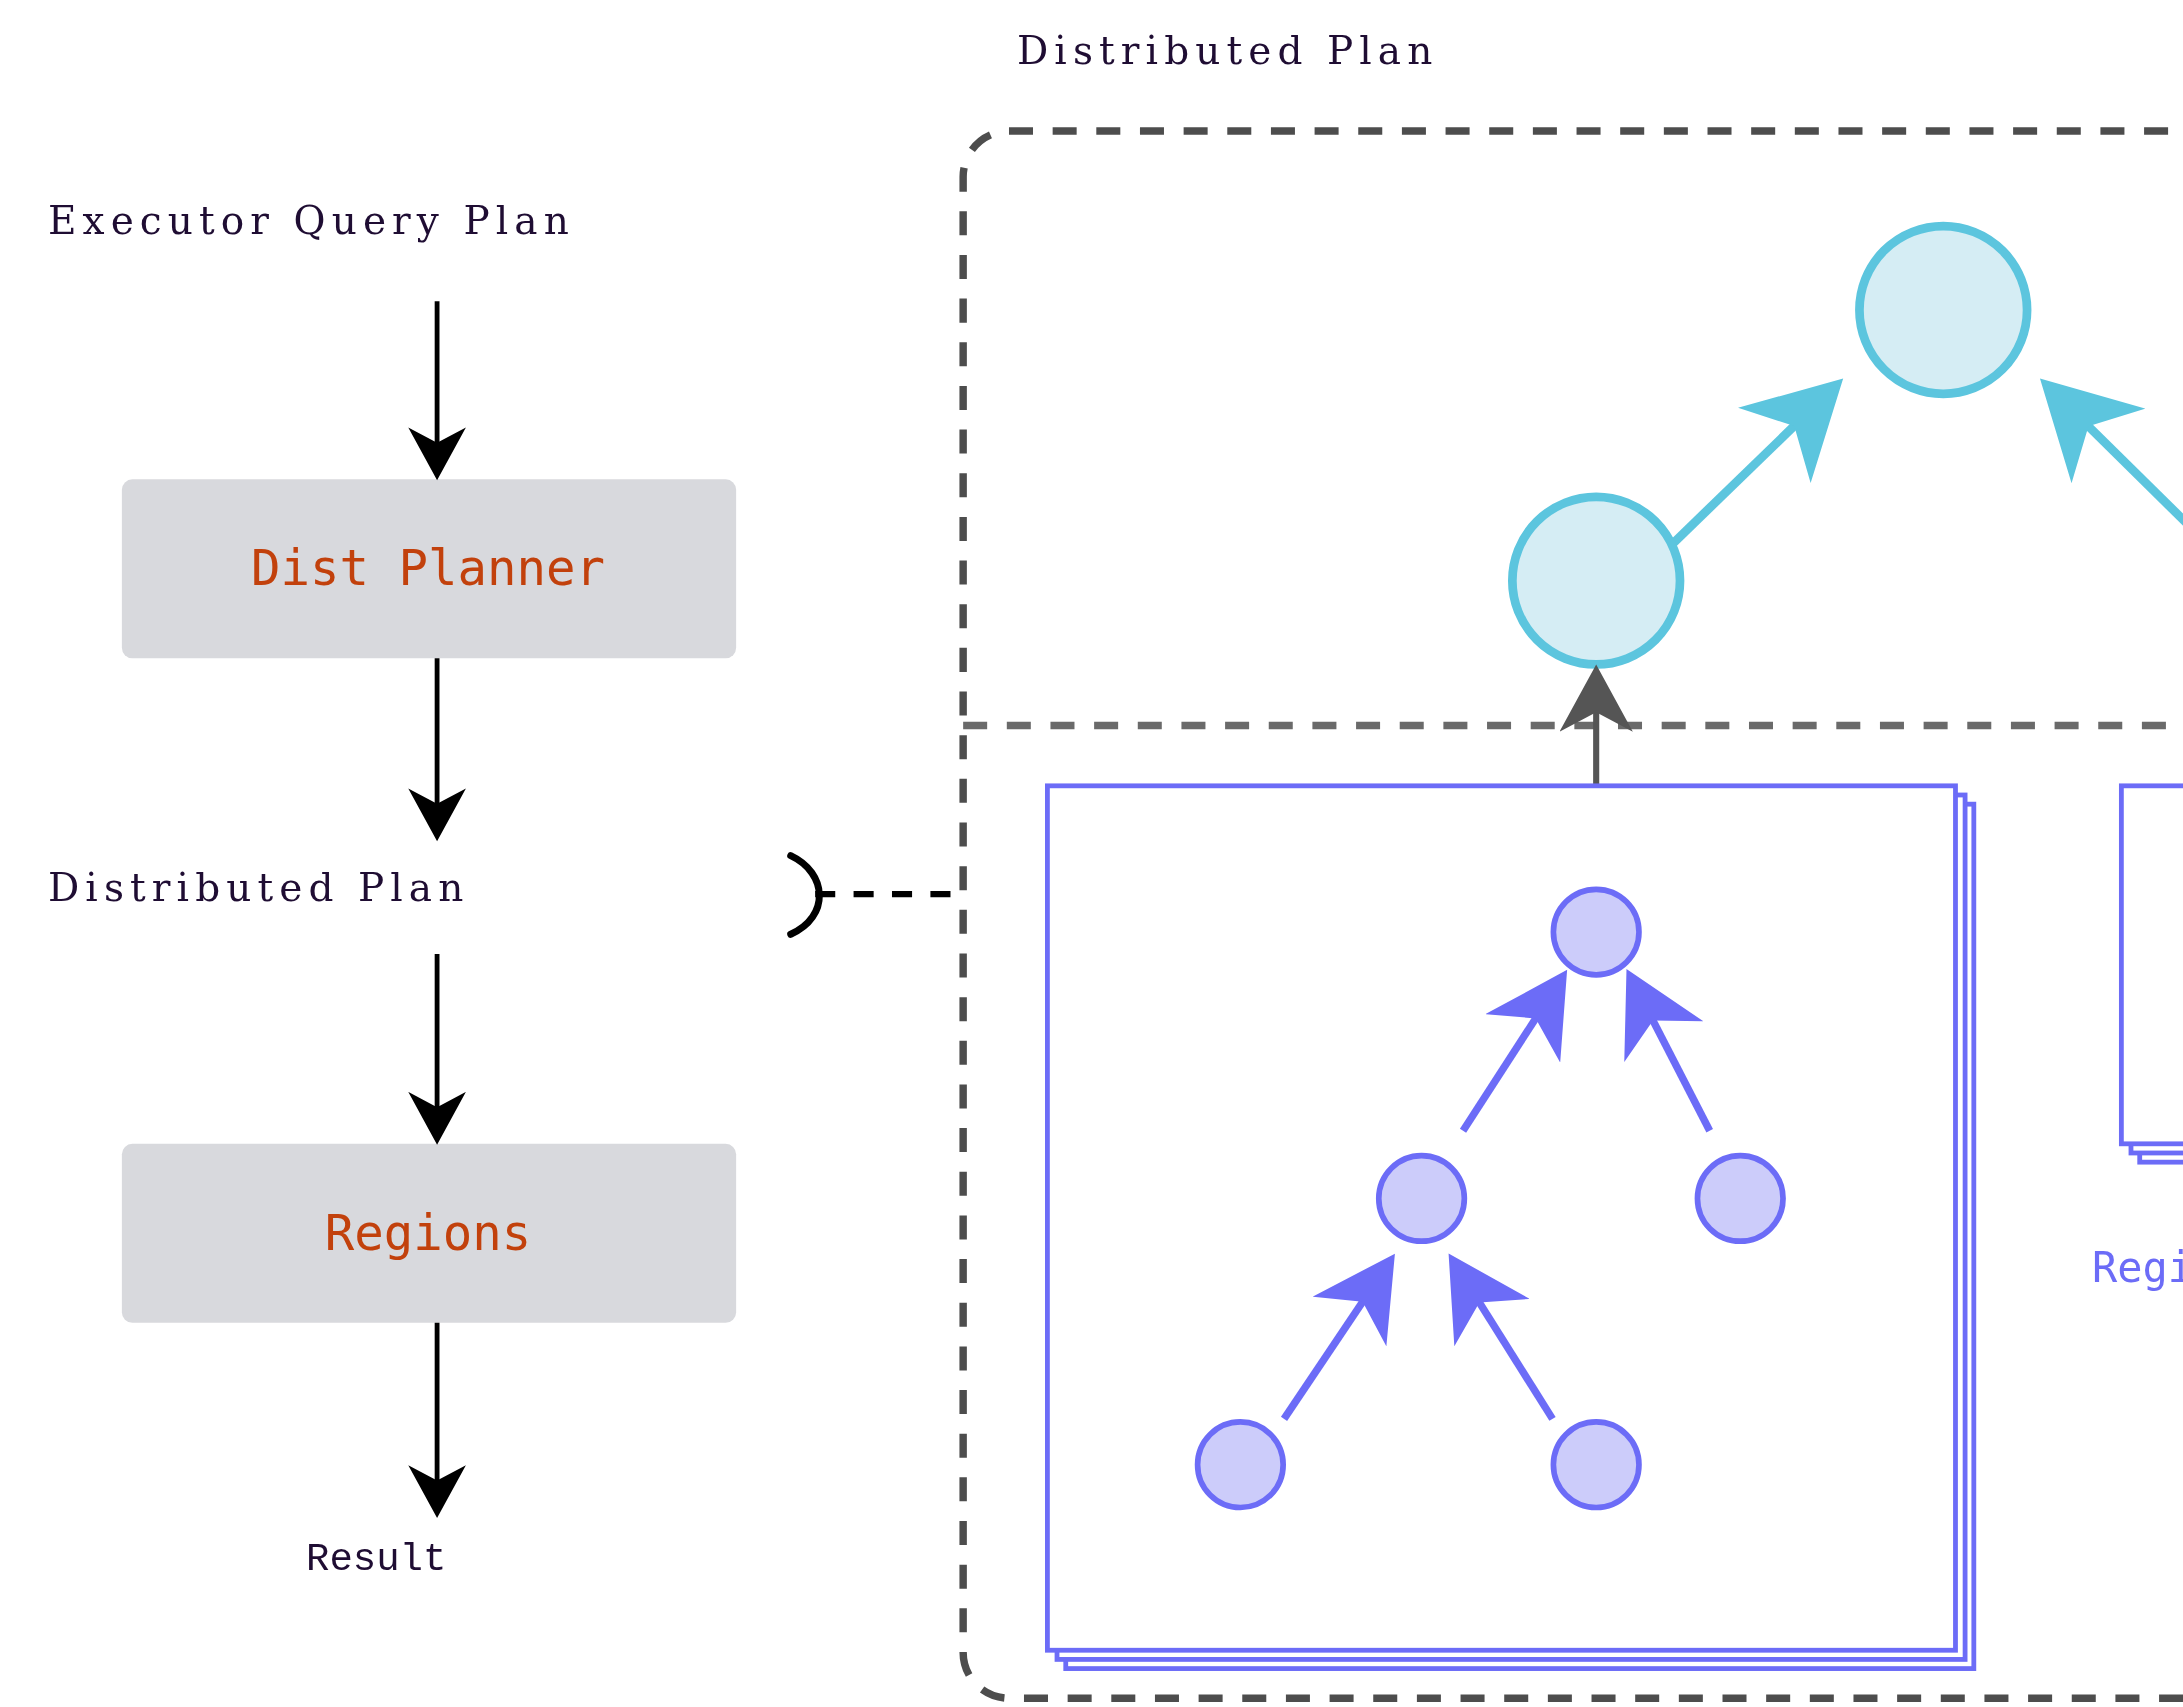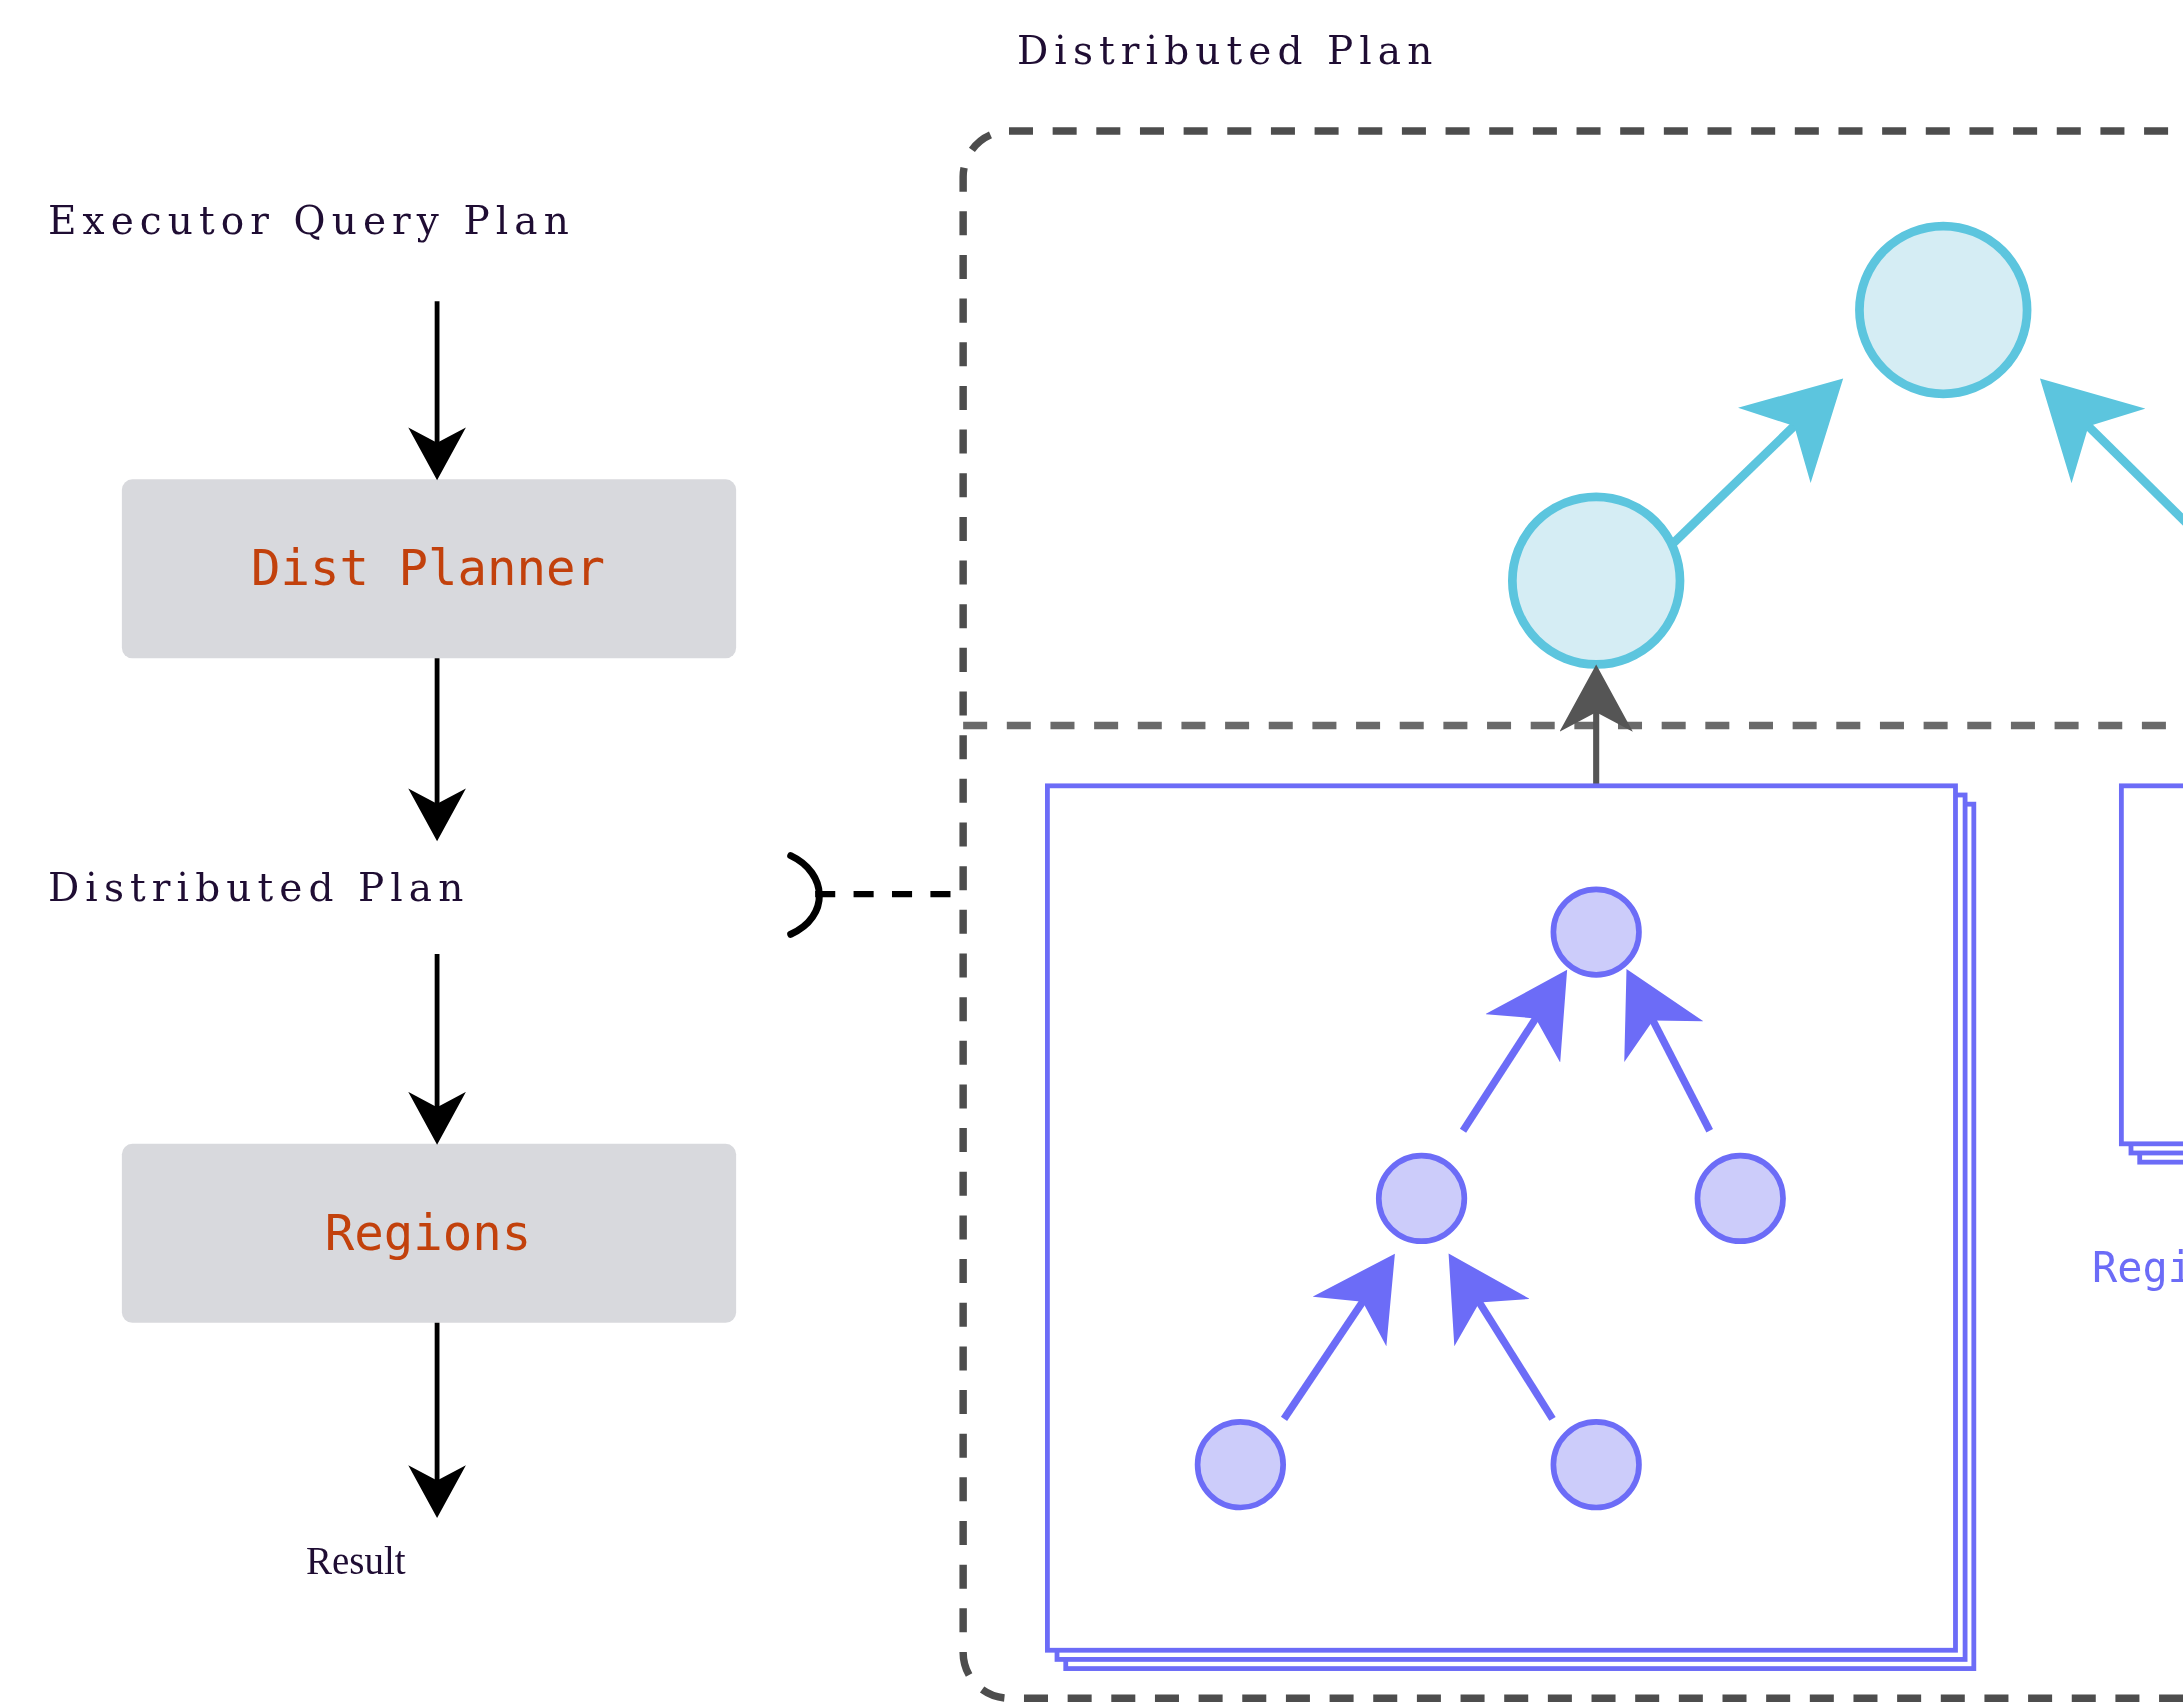--- a/index.html
+++ b/index.html
@@ -2,21 +2,21 @@
 <html style="font-size:7px"><head>
 <meta charset="utf-8">
 <style>
   html,body{margin:0;padding:0;background:#ffffff;}
   body{width:3188px;height:1707px;position:relative;overflow:hidden;
        font-family:"DejaVu Sans Mono","Liberation Mono",monospace;}
   #stage{position:absolute;left:0;top:0;width:3188px;height:1707px;}
   svg#canvas{position:absolute;left:0;top:0;width:3188px;height:1707px;}
   .lbl{position:absolute;color:#1f0d33;font-family:"DejaVu Serif","Liberation Serif",serif;
        font-size:39px;letter-spacing:6.1px;white-space:nowrap;line-height:1;}
-  .lbl.mono{font-family:Liberation Serif, serif;letter-spacing:0px;}
+  .lbl.mono{font-family:Liberation Mono, monospace;letter-spacing:0px;}
   .boxlabel{position:absolute;color:#c2410c;font-family:"DejaVu Sans Mono","Liberation Mono",monospace;
        font-size:49px;white-space:nowrap;line-height:1;}
   .regionlbl{position:absolute;color:#6c6cf7;font-family:"DejaVu Sans Mono","Liberation Mono",monospace;
        font-size:42px;white-space:nowrap;line-height:1;}
 </style>
 </head>
 <body>
 
 <div id="stage">
 

